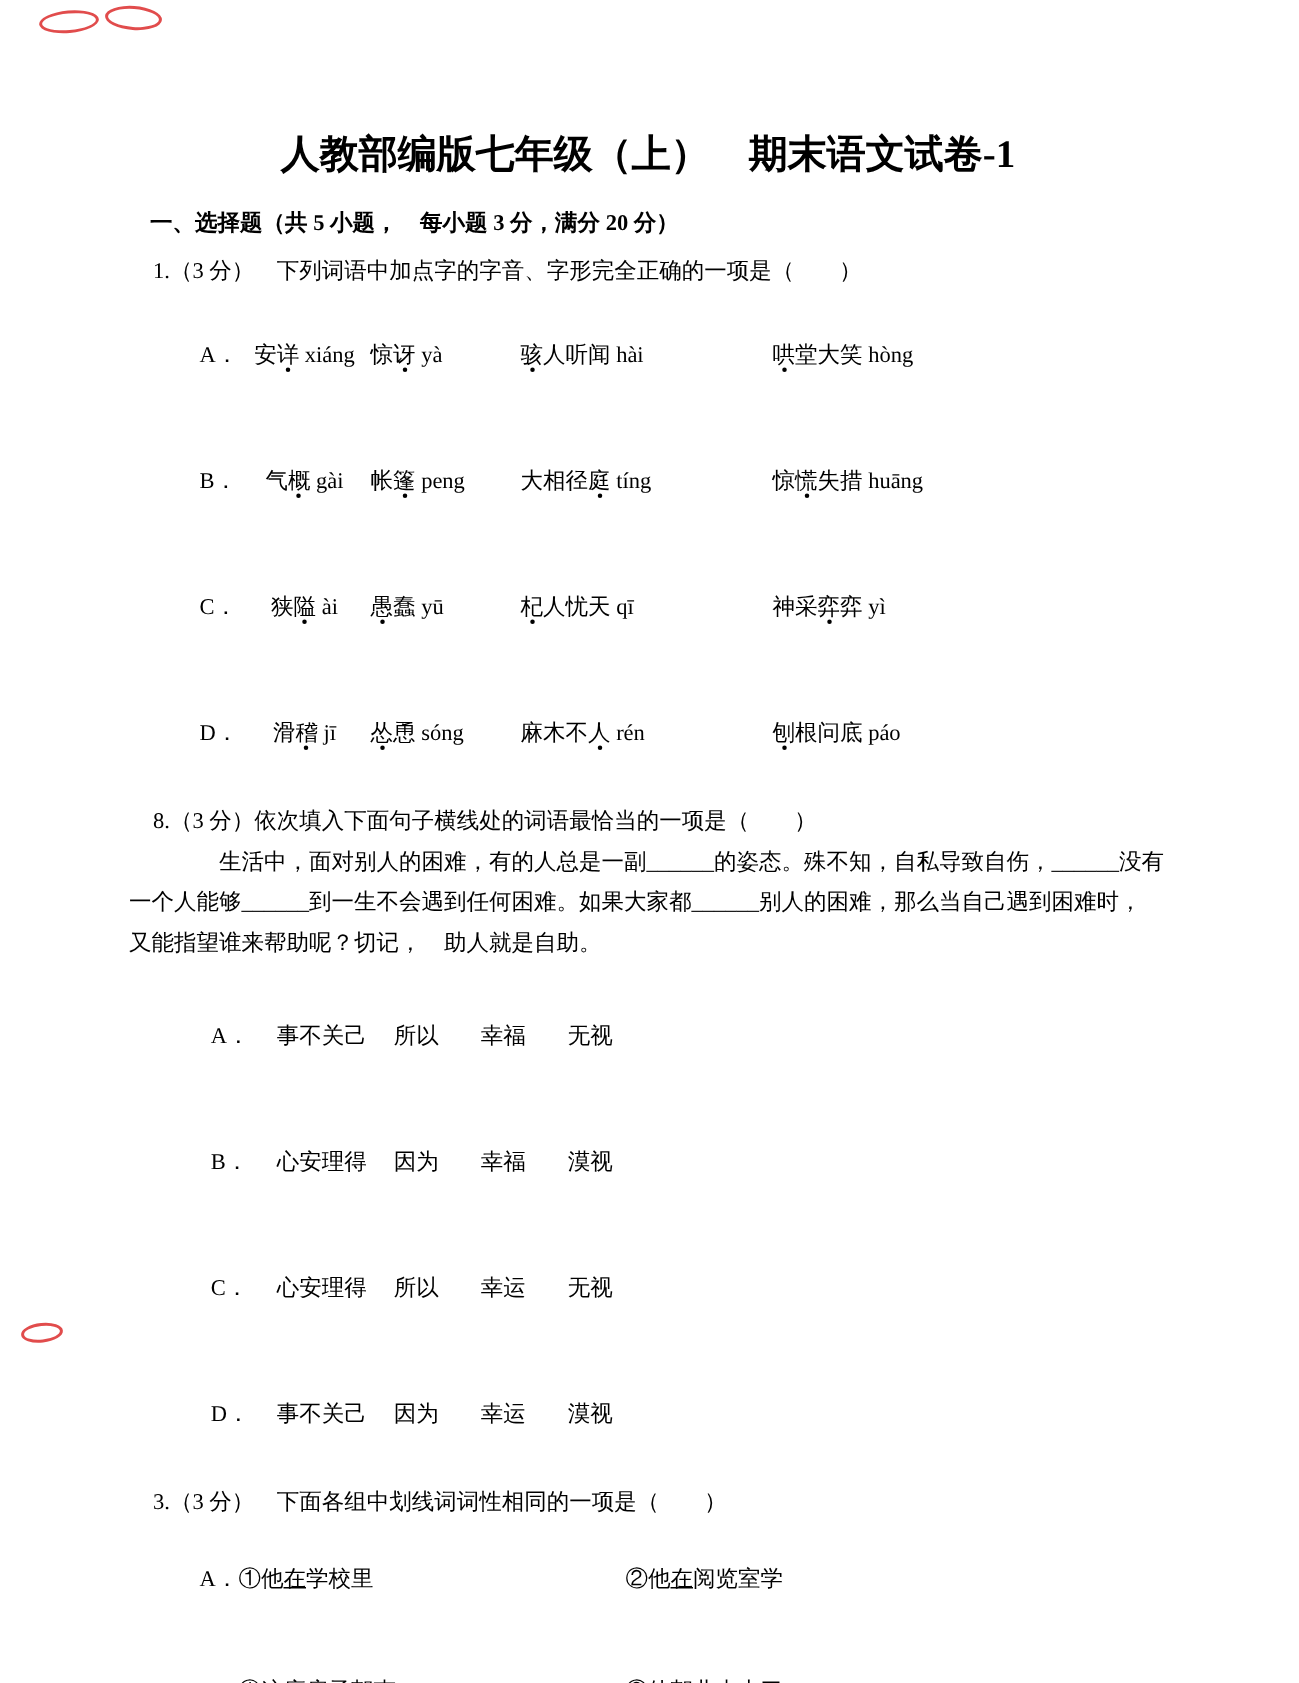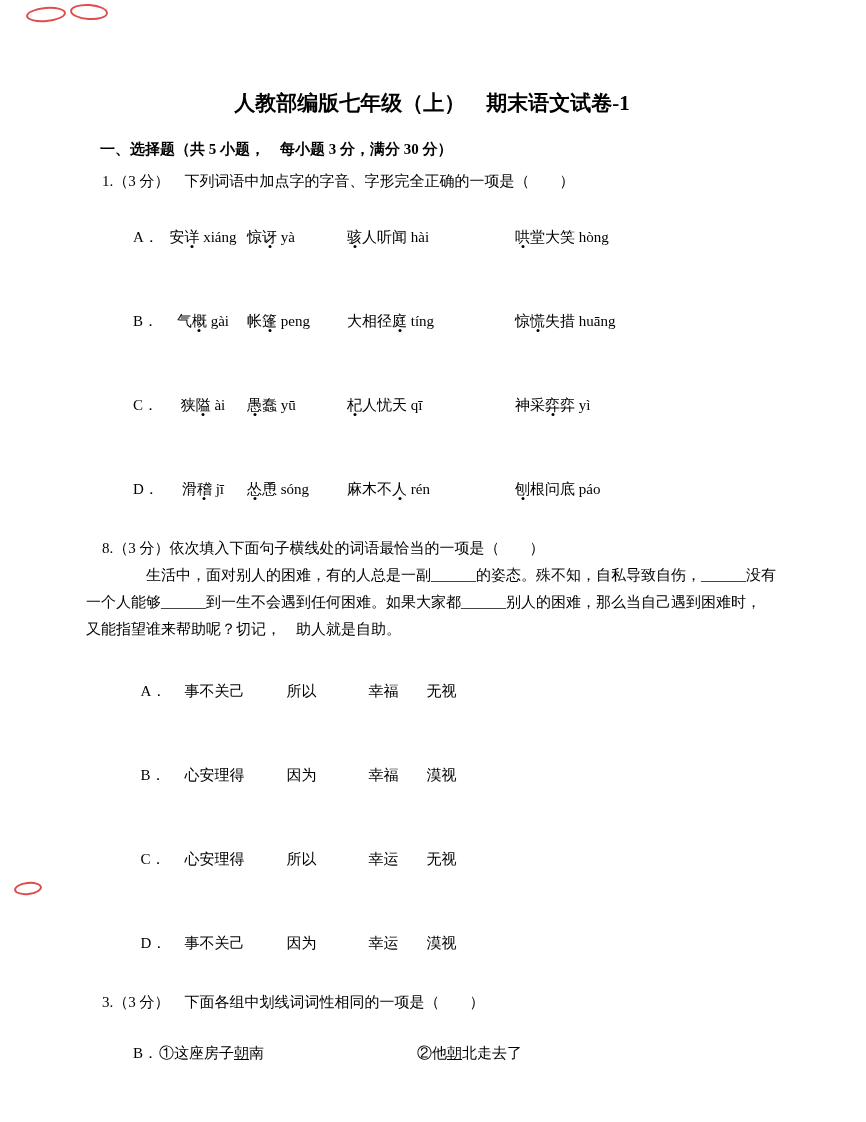--- a/index.html
+++ b/index.html
@@ -5,35 +5,35 @@
 <style>
   * { margin:0; padding:0; box-sizing:border-box; }
   html, body { background:#ffffff; }
   body {
     width:866px; height:1122px; position:relative; overflow:hidden;
     font-family:"Liberation Serif","DejaVu Serif",serif;
     color:#000; font-size:15px;
   }
   .page { position:absolute; inset:0; padding:90px 88px 0 86px; }
 
-  .title { text-align:center; font-size:21px; font-weight:bold; line-height:26px; margin-bottom:22px; }
+  .title { text-align:center; font-size:26px; font-weight:bold; line-height:26px; margin-bottom:22px; }
   .section-heading { font-size:15px; font-weight:bold; line-height:22px; margin:0 0 8px 14px; }
 
   .stem { margin-left:16px; line-height:27px; white-space:pre-wrap; } .mt4 { margin-top:4px; }
 
   .opt-row { margin-left:32px; line-height:28px; white-space:pre-wrap; }
   .lab { display:inline-block; width:26px; }
 
   .q1row .t1 { display:inline-block; width:88px;text-align:center; }
   .q1row .t2 { display:inline-block; width:100px; }
   .q1row .t3 { display:inline-block; width:168px; }
 
   .q2rows { margin-top:6px; }
   .q2row .w1 { display:inline-block; width:96px;text-align:center; }
-  .q2row .w2, .q2row .w3 { display:inline-block; width:58px;margin-left:24px; }
+  .q2row .w2, .q2row .w3 { display:inline-block; width:58px; }
 
   .q3row { line-height:25px; }
   .q3row .c1 { display:inline-block; min-width:258px; }
 
   .passage { line-height:27px; text-indent:60px; white-space:pre-wrap; }
 
   
   .dt { position:relative; }
   .dt::after {
     content:""; position:absolute; left:50%; bottom:-3px;
@@ -53,21 +53,21 @@
 <body>
 
 <div class="page">
 
   <div class="red-ellipse m1"></div>
   <div class="red-ellipse m2"></div>
   <div class="red-ellipse m3"></div>
 
   <h1 class="title">人教部编版七年级（上）　期末语文试卷-1</h1>
 
-  <h2 class="section-heading">一、选择题（共 5 小题，　每小题 3 分，满分 30 分）</h2>
+  <h2 class="section-heading">一、选择题（共 5 小题，　每小题 3 分，满分 20 分）</h2>
 
   <p class="stem">1.（3 分）　下列词语中加点字的字音、字形完全正确的一项是（　　）</p>
   <div class="opt-row q1row">
     <span class="lab">A．</span><span class="t1">安<span class="dt">详</span> xiáng</span><span class="t2">惊<span class="dt">讶</span> yà</span><span class="t3"><span class="dt">骇</span>人听闻 hài</span><span class="t4"><span class="dt">哄</span>堂大笑 hòng</span>
   </div>
   <div class="opt-row q1row">
     <span class="lab">B．</span><span class="t1">气<span class="dt">概</span> gài</span><span class="t2">帐<span class="dt">篷</span> peng</span><span class="t3">大相径<span class="dt">庭</span> tíng</span><span class="t4">惊<span class="dt">慌</span>失措 huāng</span>
   </div>
   <div class="opt-row q1row">
     <span class="lab">C．</span><span class="t1">狭<span class="dt">隘</span> ài</span><span class="t2"><span class="dt">愚</span>蠢 yū</span><span class="t3"><span class="dt">杞</span>人忧天 qī</span><span class="t4">神采<span class="dt">弈</span>弈 yì</span>
@@ -88,16 +88,19 @@
     <div class="opt-row q2row">
       <span class="lab">C．</span><span class="w1">心安理得</span><span class="w2">所以</span><span class="w3">幸运</span><span class="w4">无视</span>
     </div>
     <div class="opt-row q2row">
       <span class="lab">D．</span><span class="w1">事不关己</span><span class="w2">因为</span><span class="w3">幸运</span><span class="w4">漠视</span>
     </div>
   </div>
 
   <p class="stem mt4">3.（3 分）　下面各组中划线词词性相同的一项是（　　）</p>
   <div class="opt-row q3row">
+    <span class="lab">A．</span><span class="c1">①他<span class="ul">在</span>学校里</span><span class="c2">②他<span class="ul">在</span>阅览室学</span>
+  </div>
+  <div class="opt-row q3row">
     <span class="lab">B．</span><span class="c1">①这座房子<span class="ul">朝</span>南</span><span class="c2">②他<span class="ul">朝</span>北走去了</span>
   </div>
 
 </div>
 
 </body></html>

